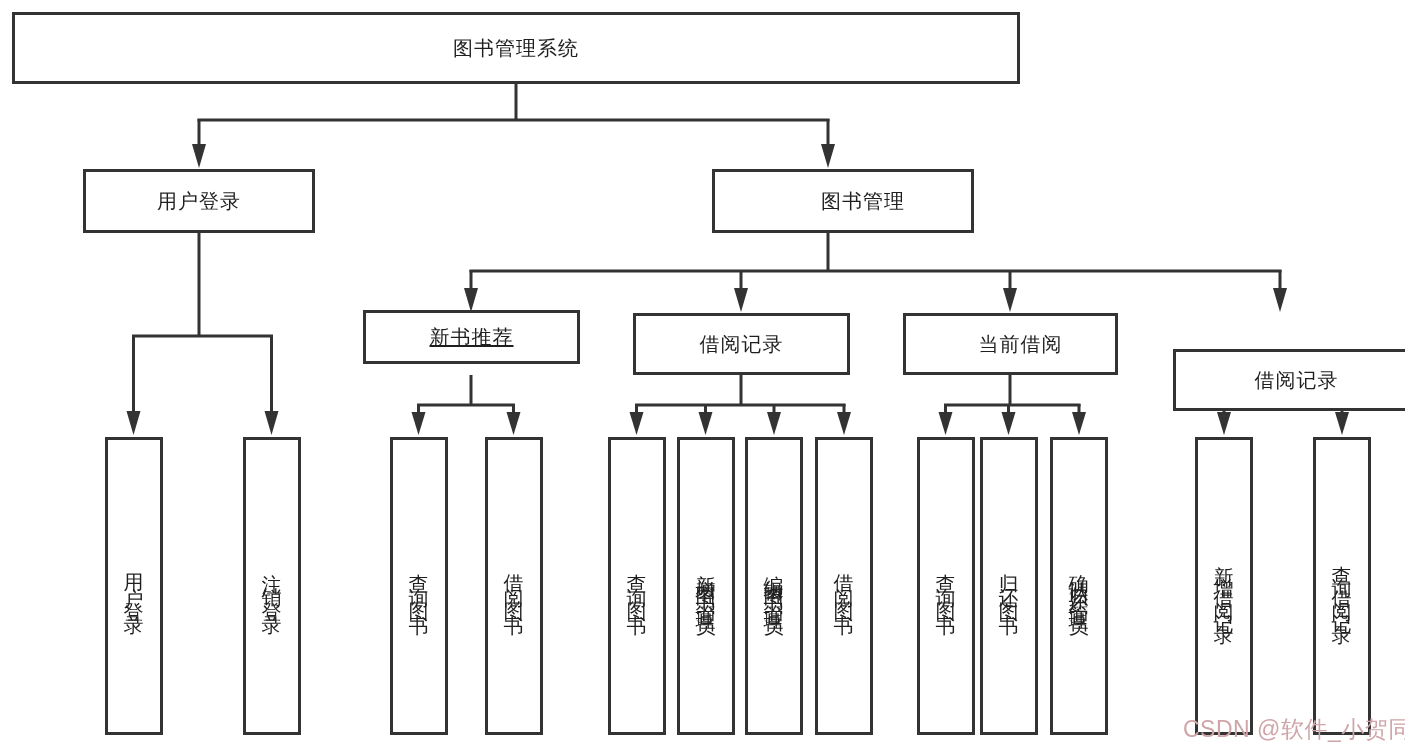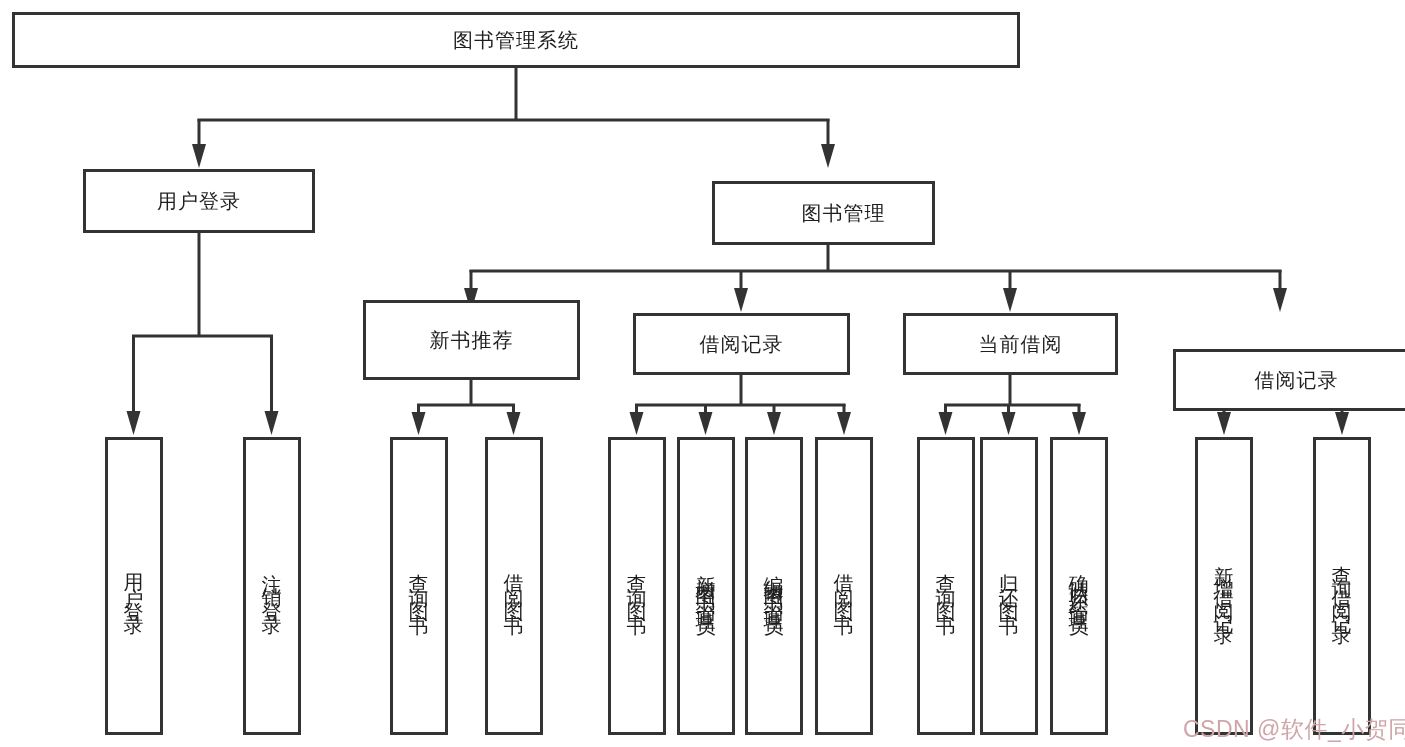--- a/index.html
+++ b/index.html
@@ -120,26 +120,26 @@
 
       <line x1="1280" y1="375" x2="1280" y2="406"></line>
       <line x1="1222.5" y1="405" x2="1343.5" y2="405"></line>
       <line x1="1224" y1="404" x2="1224" y2="413"></line>
       <polygon points="1217,412 1231,412 1224,435" stroke="none"></polygon>
       <line x1="1342" y1="404" x2="1342" y2="413"></line>
       <polygon points="1335,412 1349,412 1342,435" stroke="none"></polygon>
     </g>
   </svg>
 
-  <div class="box hbox" style="left:12px; top:12px; width:1008px; height:56px;">图书管理系统</div>
+  <div class="box hbox" style="left:12px; top:12px; width:1008px; height:72px;">图书管理系统</div>
 
   <div class="box hbox" style="left:83px; top:169px; width:232px; height:64px;">用户登录</div>
-  <div class="box hbox" style="left:712px; top:181px; width:223px; height:64px;padding-left:40px;">图书管理</div>
+  <div class="box hbox" style="left:712px; top:169px; width:262px; height:64px;padding-left:40px;">图书管理</div>
 
-  <div class="box hbox" style="left:363px; top:300px; width:217px; height:80px;">新书推荐</div>
+  <div class="box hbox" style="left:363px; top:310px; width:217px; height:54px;text-decoration:underline;">新书推荐</div>
   <div class="box hbox" style="left:633px; top:313px; width:217px; height:62px;">借阅记录</div>
   <div class="box hbox" style="left:903px; top:313px; width:215px; height:62px;padding-left:20px;">当前借阅</div>
   <div class="box hbox" style="left:1173px; top:313px; width:247px; height:62px;margin-top:36px;">借阅记录</div>
 
   <div class="box leaf ls-4" style="left:105px;">用户登录</div>
   <div class="box leaf ls-4" style="left:243px;">注销登录</div>
 
   <div class="box leaf ls-4" style="left:390px;">查询图书</div>
   <div class="box leaf ls-4" style="left:485px;">借阅图书</div>
 

